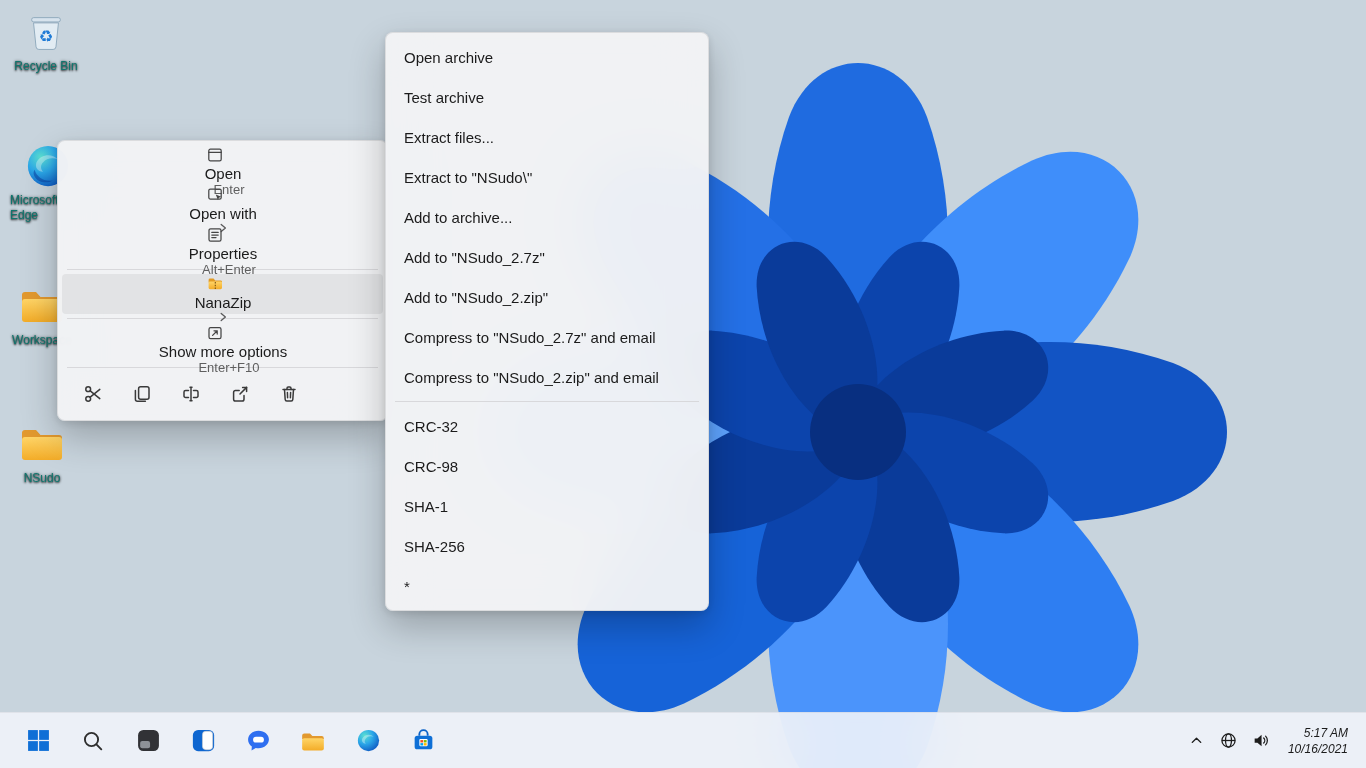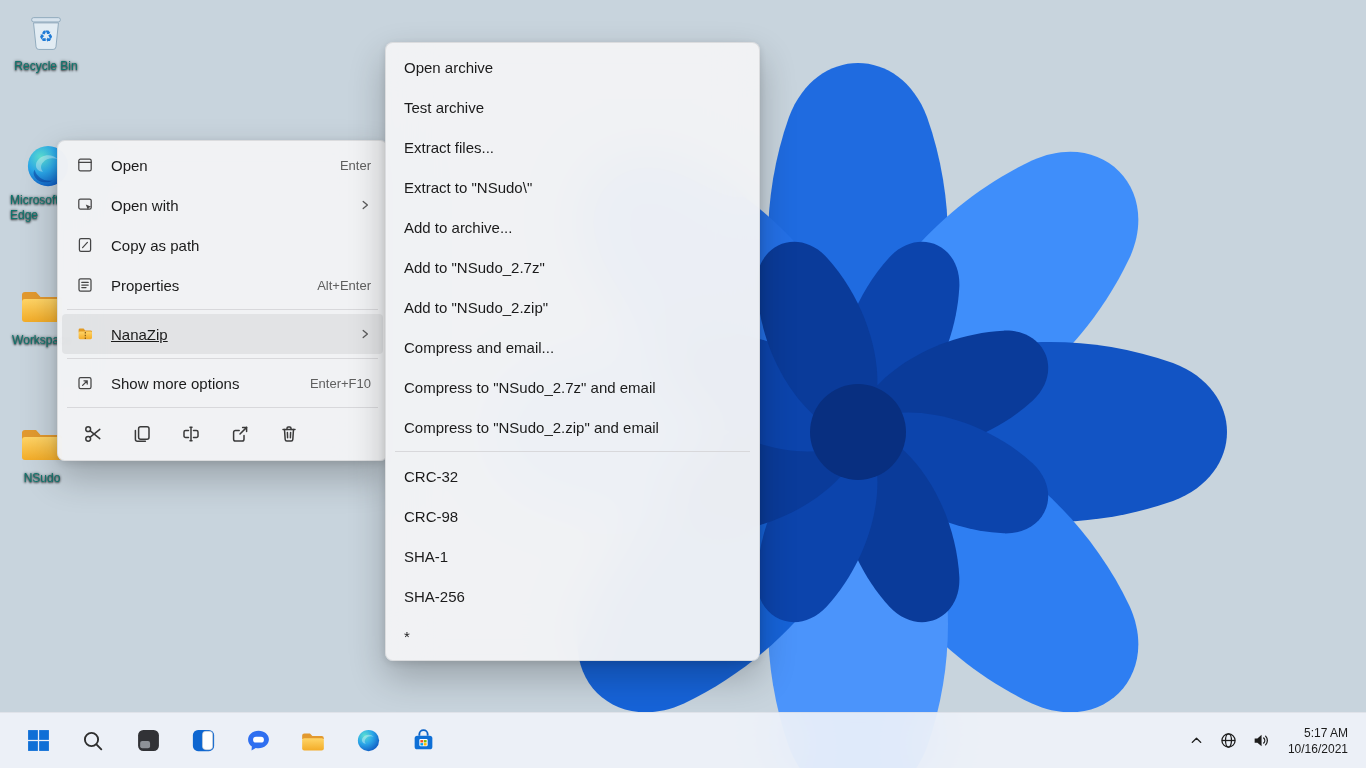--- a/index.html
+++ b/index.html
@@ -13,48 +13,48 @@
   .desk-icon .di-glyph { width:48px; height:48px; display:flex; align-items:center; justify-content:center; }
   .desk-icon .di-label { color:#0f766e; font-size:12px; line-height:15px; text-align:left;
       text-shadow:0 1px 2px rgba(0,0,0,.8), 0 0 3px rgba(0,0,0,.55); word-break:break-word; }
 
   
   .ctx-menu { position:absolute; left:57px; top:140px; width:331px; z-index:10;
       background:rgba(242,243,245,.97); backdrop-filter:blur(24px);
       border:1px solid rgba(0,0,0,.09); border-radius:8px; padding:4px;
       box-shadow:0 16px 36px rgba(0,0,0,.24), 0 2px 8px rgba(0,0,0,.12); }
   .menu-item { height:40px; display:flex; align-items:center; padding:0 12px 0 13px;
-      border-radius:4px; font-size:15px; color:#1b1b1b; cursor:default; }
+      border-radius:4px; font-size:15px; color:#1b1b1b; cursor:default;flex-direction:column; }
   .menu-item .mi-icon { width:20px; height:20px; margin-right:16px; flex:0 0 auto;
       display:flex; align-items:center; justify-content:center; }
   .menu-item .mi-label { flex:1 1 auto; white-space:nowrap; }
   .menu-item .mi-shortcut { color:#5f5f5f; font-size:13px; margin-left:12px; }
-  .menu-item.selected { background:rgba(0,0,0,.062);text-decoration:underline; }
+  .menu-item.selected { background:rgba(0,0,0,.062); }
   .menu-sep { height:1px; background:#d8d8db; margin:4px 5px; }
   .quick-row { height:44px; display:flex; align-items:center; padding:0 6px; }
   .qa-btn { width:49px; height:36px; border-radius:4px; display:flex; align-items:center; justify-content:center; cursor:default; }
 
   
-  .submenu { position:absolute; left:385px; top:42px; width:375px; z-index:11;
+  .submenu { position:absolute; left:385px; top:32px; width:324px; z-index:11;
       background:rgba(242,243,245,.97); backdrop-filter:blur(24px);
       border:1px solid rgba(0,0,0,.09); border-radius:8px; padding:4px;
       box-shadow:0 16px 36px rgba(0,0,0,.24), 0 2px 8px rgba(0,0,0,.12); }
   .sub-item { height:40px; display:flex; align-items:center; padding:0 14px;
       border-radius:4px; font-size:15px; color:#1b1b1b; white-space:nowrap; cursor:default; }
 
   
   .taskbar { position:absolute; left:0; right:0; bottom:0; height:56px; z-index:20;
       background:rgba(239,243,249,.9); backdrop-filter:blur(30px);
       border-top:1px solid rgba(0,0,0,.05);
       display:flex; align-items:center; justify-content:space-between; padding:0 10px 0 18px; }
   .tb-left { display:flex; align-items:center; gap:15px; }
   .tb-btn { width:40px; height:40px; border-radius:5px; display:flex; align-items:center; justify-content:center; cursor:default; }
   .tb-right { display:flex; align-items:center; gap:2px; }
   .tray-btn { width:30px; height:40px; border-radius:5px; display:flex; align-items:center; justify-content:center; cursor:default; }
-  .clock { text-align:right; font-size:12px; line-height:16px; color:#1b1b1b; padding:4px 8px 4px 10px; border-radius:5px; cursor:default; }
+  .clock { text-align:right; font-size:12px; line-height:16px; color:#1b1b1b; padding:4px 8px 4px 10px; border-radius:5px; cursor:default;font-style:italic; }
 
   svg { display:block; }
   .stroke-ic { stroke:#454545; stroke-width:1.25; fill:none; stroke-linecap:round; stroke-linejoin:round; }
   .stroke-qa { stroke:#3a3a3a; stroke-width:1.5; fill:none; stroke-linecap:round; stroke-linejoin:round; }
 </style>
 </head>
 <body>
 
 <svg width="0" height="0" style="position:absolute">
   <defs>
@@ -161,29 +161,20 @@
     </span>
     <span class="mi-label">Open with</span>
     <span class="mi-chevron">
       <svg viewBox="0 0 12 12" width="12" height="12">
           <path d="M4.2 2.5 L8.4 6 L4.2 9.5" stroke="#5a5a5a" stroke-width="1.3" fill="none" stroke-linecap="round" stroke-linejoin="round"></path>
         </svg>
     </span>
   </div>
 
 
-  <div class="menu-item">
-    <span class="mi-icon">
-      <svg viewBox="0 0 18 18" width="18" height="18" class="stroke-ic">
-        <rect x="3.4" y="2.6" width="11.2" height="12.8" rx="1.6"></rect>
-        <path d="M6.6 11.6 L11.4 6.4"></path>
-      </svg>
-    </span>
-    <span class="mi-label">Copy as path</span>
-  </div>
 
   <div class="menu-item">
     <span class="mi-icon">
       <svg viewBox="0 0 18 18" width="18" height="18" class="stroke-ic">
         <rect x="3" y="2.8" width="12" height="12.4" rx="1.6"></rect>
         <line x1="5.8" y1="6.4" x2="12.2" y2="6.4"></line>
           <line x1="5.8" y1="9" x2="12.2" y2="9"></line>
           <line x1="5.8" y1="11.6" x2="10" y2="11.6"></line>
       </svg>
     </span>
@@ -290,23 +281,20 @@
   <div class="sub-item">
       <span>Add to archive...</span>
     </div>
   <div class="sub-item">
       <span>Add to "NSudo_2.7z"</span>
     </div>
   <div class="sub-item">
       <span>Add to "NSudo_2.zip"</span>
     </div>
   <div class="sub-item">
-      <span>Compress and email...</span>
-    </div>
-  <div class="sub-item">
       <span>Compress to "NSudo_2.7z" and email</span>
     </div>
   <div class="sub-item">
       <span>Compress to "NSudo_2.zip" and email</span>
     </div>
   <div class="menu-sep"></div>
   <div class="sub-item">
       <span>CRC-32</span>
     </div>
   <div class="sub-item">

